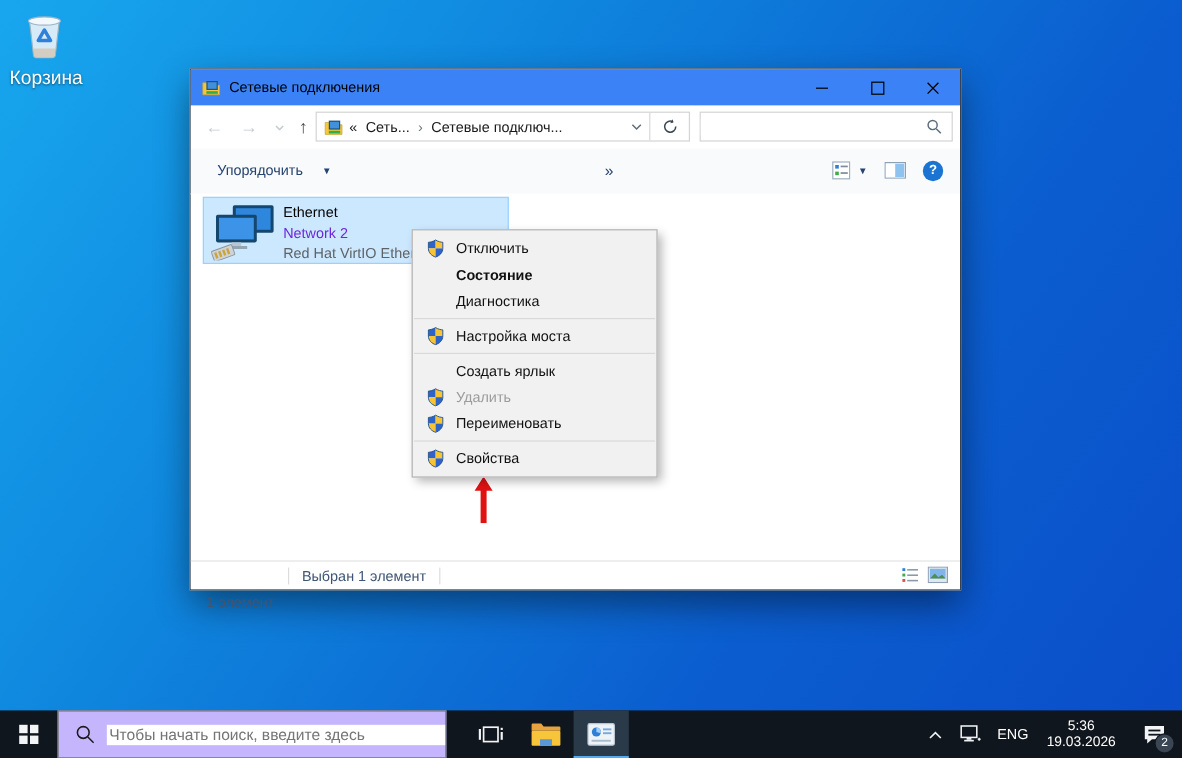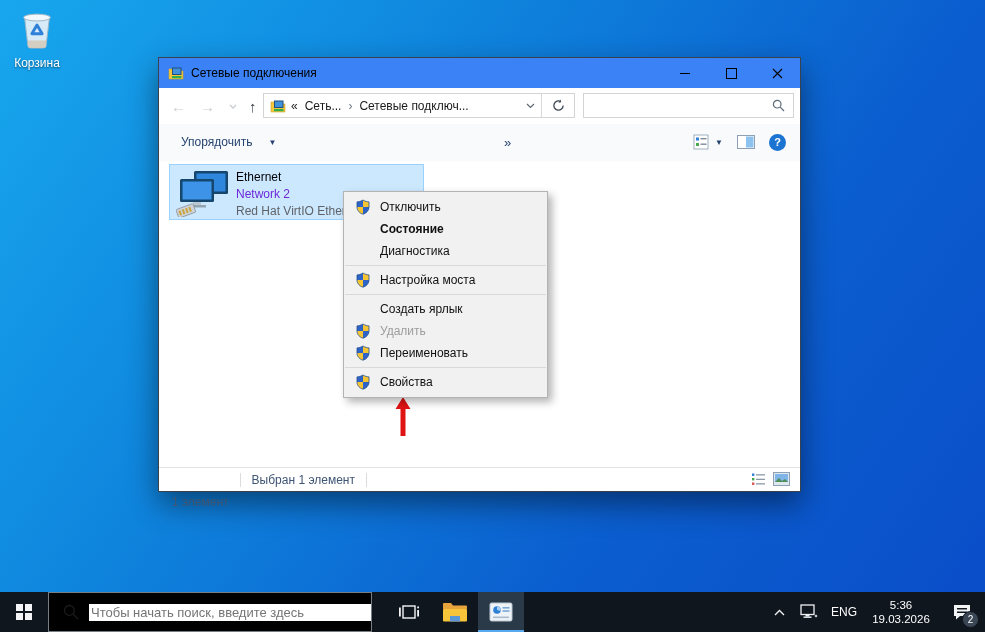--- a/index.html
+++ b/index.html
@@ -2,21 +2,21 @@
 <html><head>
 <meta charset="utf-8">
 <style>
   html,body{margin:0;padding:0;width:985px;height:632px;overflow:hidden;
     font-family:"Liberation Sans",sans-serif;-webkit-font-smoothing:antialiased;}
   .desktop{position:absolute;inset:0;
     background:linear-gradient(125deg,#18a7ee 0%,#0f87de 32%,#0b5ecf 68%,#0a4dc8 100%);}
 
   
   .recycle{position:absolute;left:8px;top:8px;width:58px;text-align:center;}
-  .recycle .lbl{margin-top:2px;color:#fff;font-size:12px;text-shadow:0 1px 2px rgba(0,0,0,.55);}
+  .recycle .lbl{margin-top:2px;color:#fff;font-size:16px;text-shadow:0 1px 2px rgba(0,0,0,.55);}
 
   
   .window{position:absolute;left:158px;top:57px;width:641px;height:433px;background:#fff;
     border:1px solid #3a424e;box-shadow:0 12px 28px rgba(0,0,0,.45);box-sizing:content-box;}
   .titlebar{position:absolute;left:0;top:0;right:0;height:30px;background:#3b82f6;display:flex;align-items:center;}
   .title-icon{margin-left:9px;width:16px;height:16px;flex:0 0 16px;}
   .title-text{margin-left:7px;font-size:12px;color:#000;}
   .caption{position:absolute;right:0;top:0;height:30px;display:flex;}
   .cap-btn{width:46px;height:30px;display:flex;align-items:center;justify-content:center;}
   .glyph-min{width:10px;height:1px;background:#000;}
@@ -71,21 +71,21 @@
     display:flex;align-items:center;font-size:12px;color:#3f5574;}
   .statusbar .s1{margin-left:13px;margin-top:44px;}
   .vsep{width:1px;height:14px;background:#dcdcdc;margin:0 11px;}
   .status-icons{position:absolute;right:10px;top:4px;display:flex;gap:7px;}
 
   
   .taskbar{position:absolute;left:0;bottom:0;width:985px;height:40px;background:#10161e;display:flex;align-items:stretch;}
   .startbtn{width:48px;display:flex;align-items:center;justify-content:center;}
   .winlogo{display:grid;grid-template-columns:7px 7px;grid-template-rows:7px 7px;gap:2px;}
   .winlogo div{background:#f2f4f6;}
-  .tsearch{width:324px;background:#000000;border:1px solid #767d84;box-sizing:border-box;display:flex;align-items:center;}
+  .tsearch{width:324px;background:#c4b5fd;border:1px solid #767d84;box-sizing:border-box;display:flex;align-items:center;}
   .tsearch input{flex:1;border:none;outline:none;font-size:13px;color:#5e5e5e;min-width:0;font-family:inherit;}
   .tsearch .mag{margin:0 10px 0 14px;display:flex;}
   .tbtile{width:46px;display:flex;align-items:center;justify-content:center;position:relative;}
   .tbtile.active{background:#2b3a49;}
   .tbtile.active::after{content:"";position:absolute;left:0;right:0;bottom:0;height:2px;background:#58aaf0;}
   .trayspacer{flex:1;}
   .tray{display:flex;align-items:flex-end;}
   .traytile{height:40px;display:flex;align-items:center;justify-content:center;}
   .tray-lang{width:38px;color:#fff;font-size:12px;}
   .tray-clock{width:76px;color:#fff;font-size:11.5px;text-align:center;line-height:14px;flex-direction:column;}

